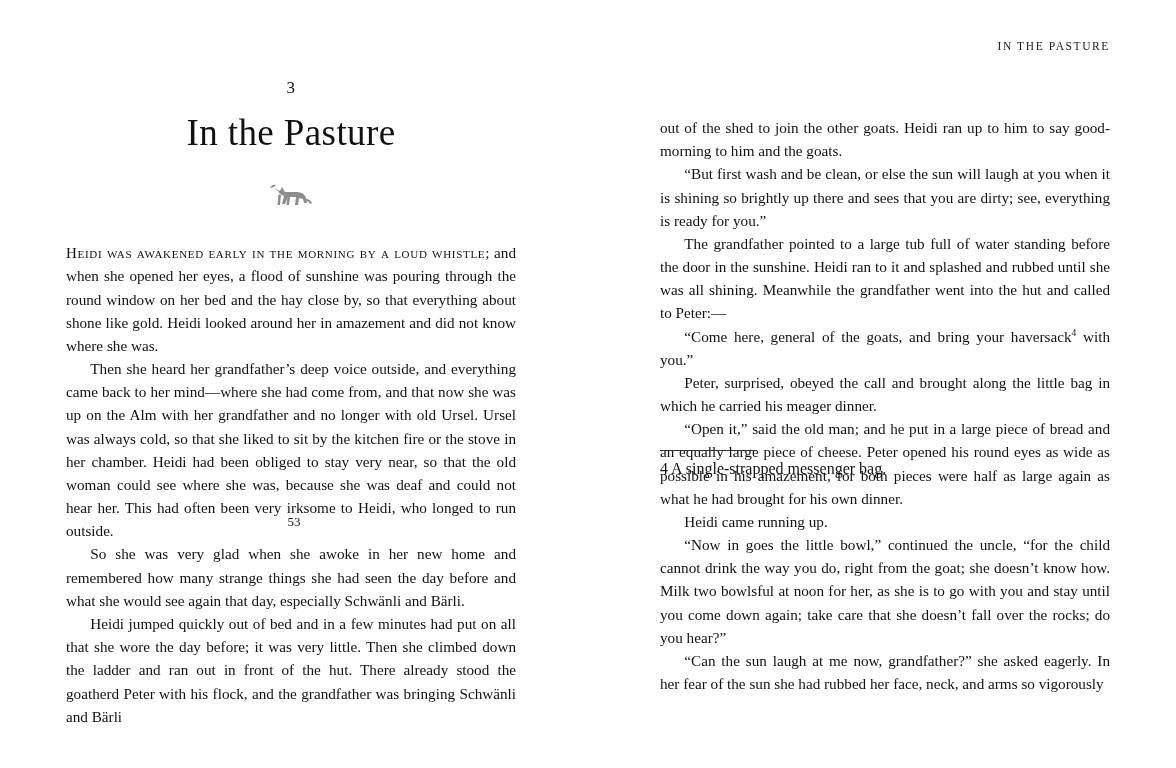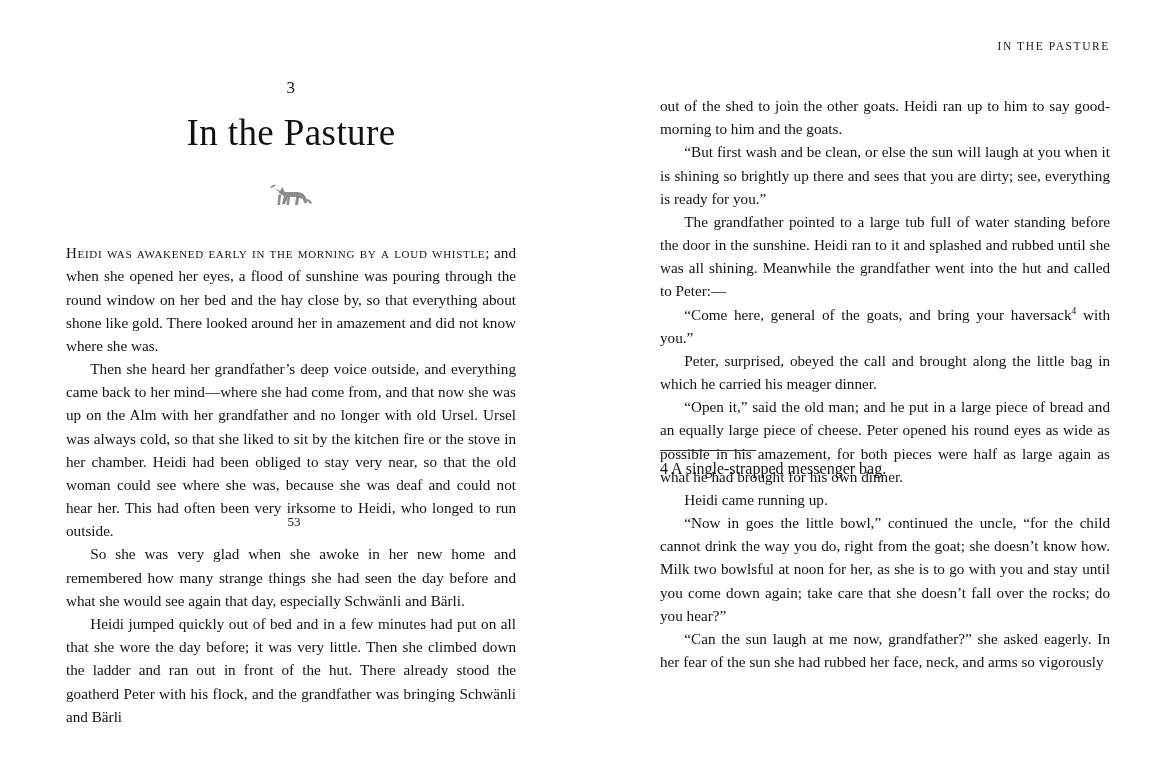--- a/index.html
+++ b/index.html
@@ -79,22 +79,22 @@
   .body-text p.first {
     text-indent: 0;
   }
   .smallcaps {
     font-variant: small-caps;
     letter-spacing: 0.7px;
     font-size: 15px;
     margin-top: 48px;
   }
   .page-right .body-text {
-    margin-top: 16px;
-    padding-top: 78px;
+    margin-top: 0;
+    padding-top: 116px;
   }
   .page-right .body-text p.cont {
     text-indent: 0;
   }
   .footnote-area {
     position: absolute;
     left: 72px;
     right: 66px;
     bottom: 84px;
   }
@@ -139,21 +139,21 @@
           <path d="M6 7 L12 10 L14 6 L17 11 L28 11 C33 11 37 13 38 17 L39 22 L36 22 L35 18 L31 17 L30 24 L27 24 L28 16 L20 16 L17 23 L14 23 L16 15 C13 14 11 12 10 10 Z"></path>
           <path d="M8 4 C5 3 3 5 2 7 C4 7 6 6 7 5 Z"></path>
           <path d="M13 14 L12 24 L9.5 24 L10.5 13 Z"></path>
           <path d="M22 16 L21 24 L18.5 24 L19.5 16 Z"></path>
           <path d="M38 18 C41 18 43 20 44 22 L42 23 C41 21 40 20 38 20 Z"></path>
         </g>
       </svg>
     </div>
 
     <div class="body-text">
-      <p class="first"><span class="smallcaps">Heidi was awakened early in the morning by a loud whistle;</span><span> and when she opened her eyes, a flood of sunshine was pouring through the round window on her bed and the hay close by, so that everything about shone like gold. There looked around her in amazement and did not know where she was.</span></p>
+      <p class="first"><span class="smallcaps">Heidi was awakened early in the morning by a loud whistle;</span><span> and when she opened her eyes, a flood of sunshine was pouring through the round window on her bed and the hay close by, so that everything about shone like gold. Heidi looked around her in amazement and did not know where she was.</span></p>
       <p>Then she heard her grandfather’s deep voice outside, and everything came back to her mind—where she had come from, and that now she was up on the Alm with her grandfather and no longer with old Ursel. Ursel was always cold, so that she liked to sit by the kitchen fire or the stove in her chamber. Heidi had been obliged to stay very near, so that the old woman could see where she was, because she was deaf and could not hear her. This had often been very irksome to Heidi, who longed to run outside.</p>
       <p>So she was very glad when she awoke in her new home and remembered how many strange things she had seen the day before and what she would see again that day, especially Schwänli and Bärli.</p>
       <p>Heidi jumped quickly out of bed and in a few minutes had put on all that she wore the day before; it was very little. Then she climbed down the ladder and ran out in front of the hut. There already stood the goatherd Peter with his flock, and the grandfather was bringing Schwänli and Bärli</p>
     </div>
 
     <div class="folio">53</div>
   </div>
 
   <div class="page page-right">
 

